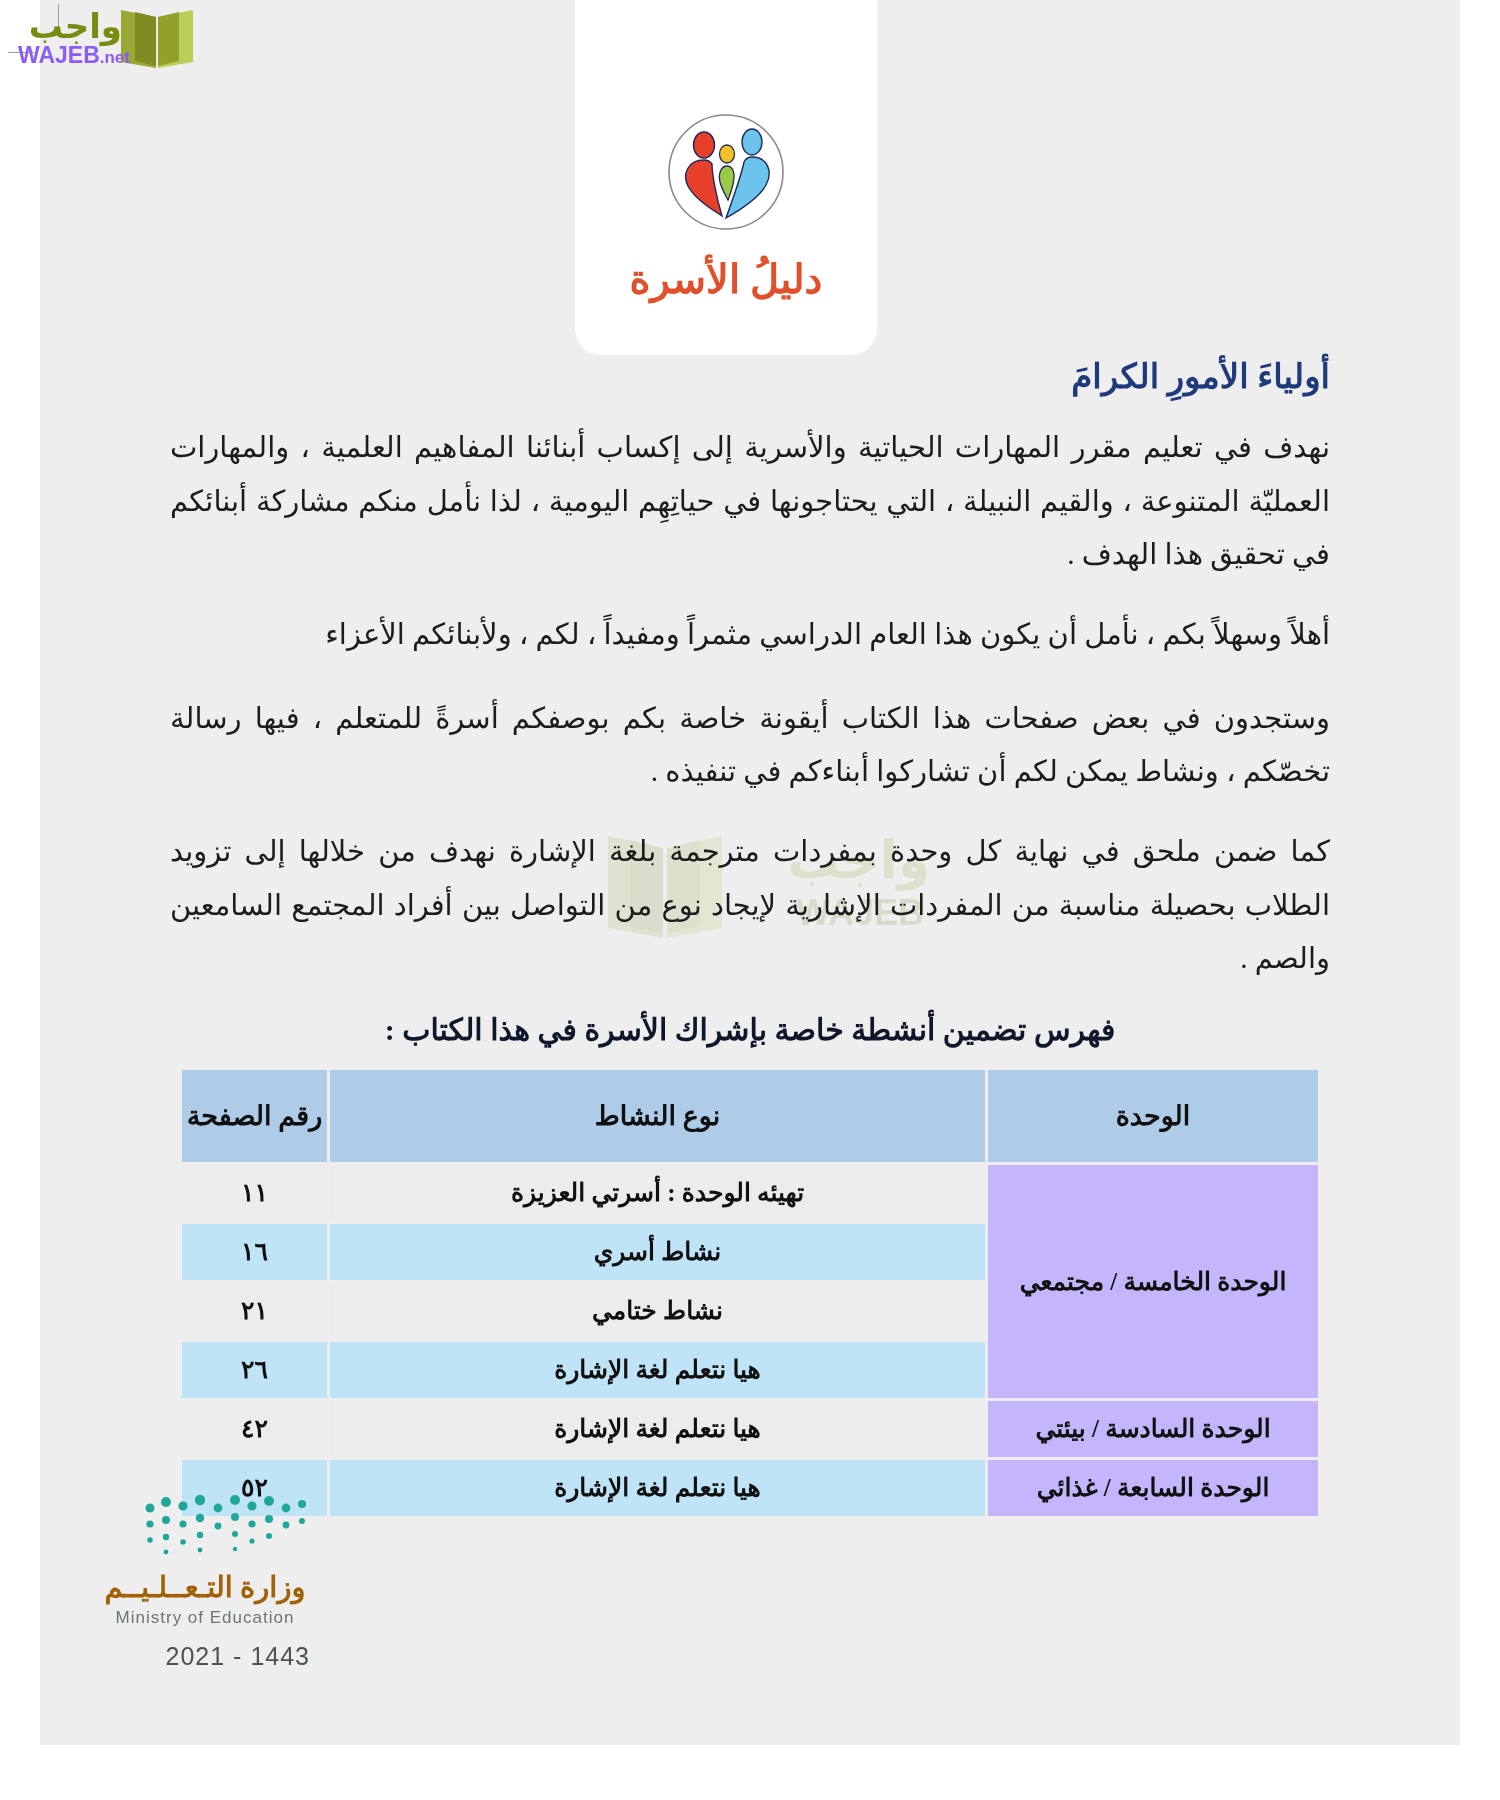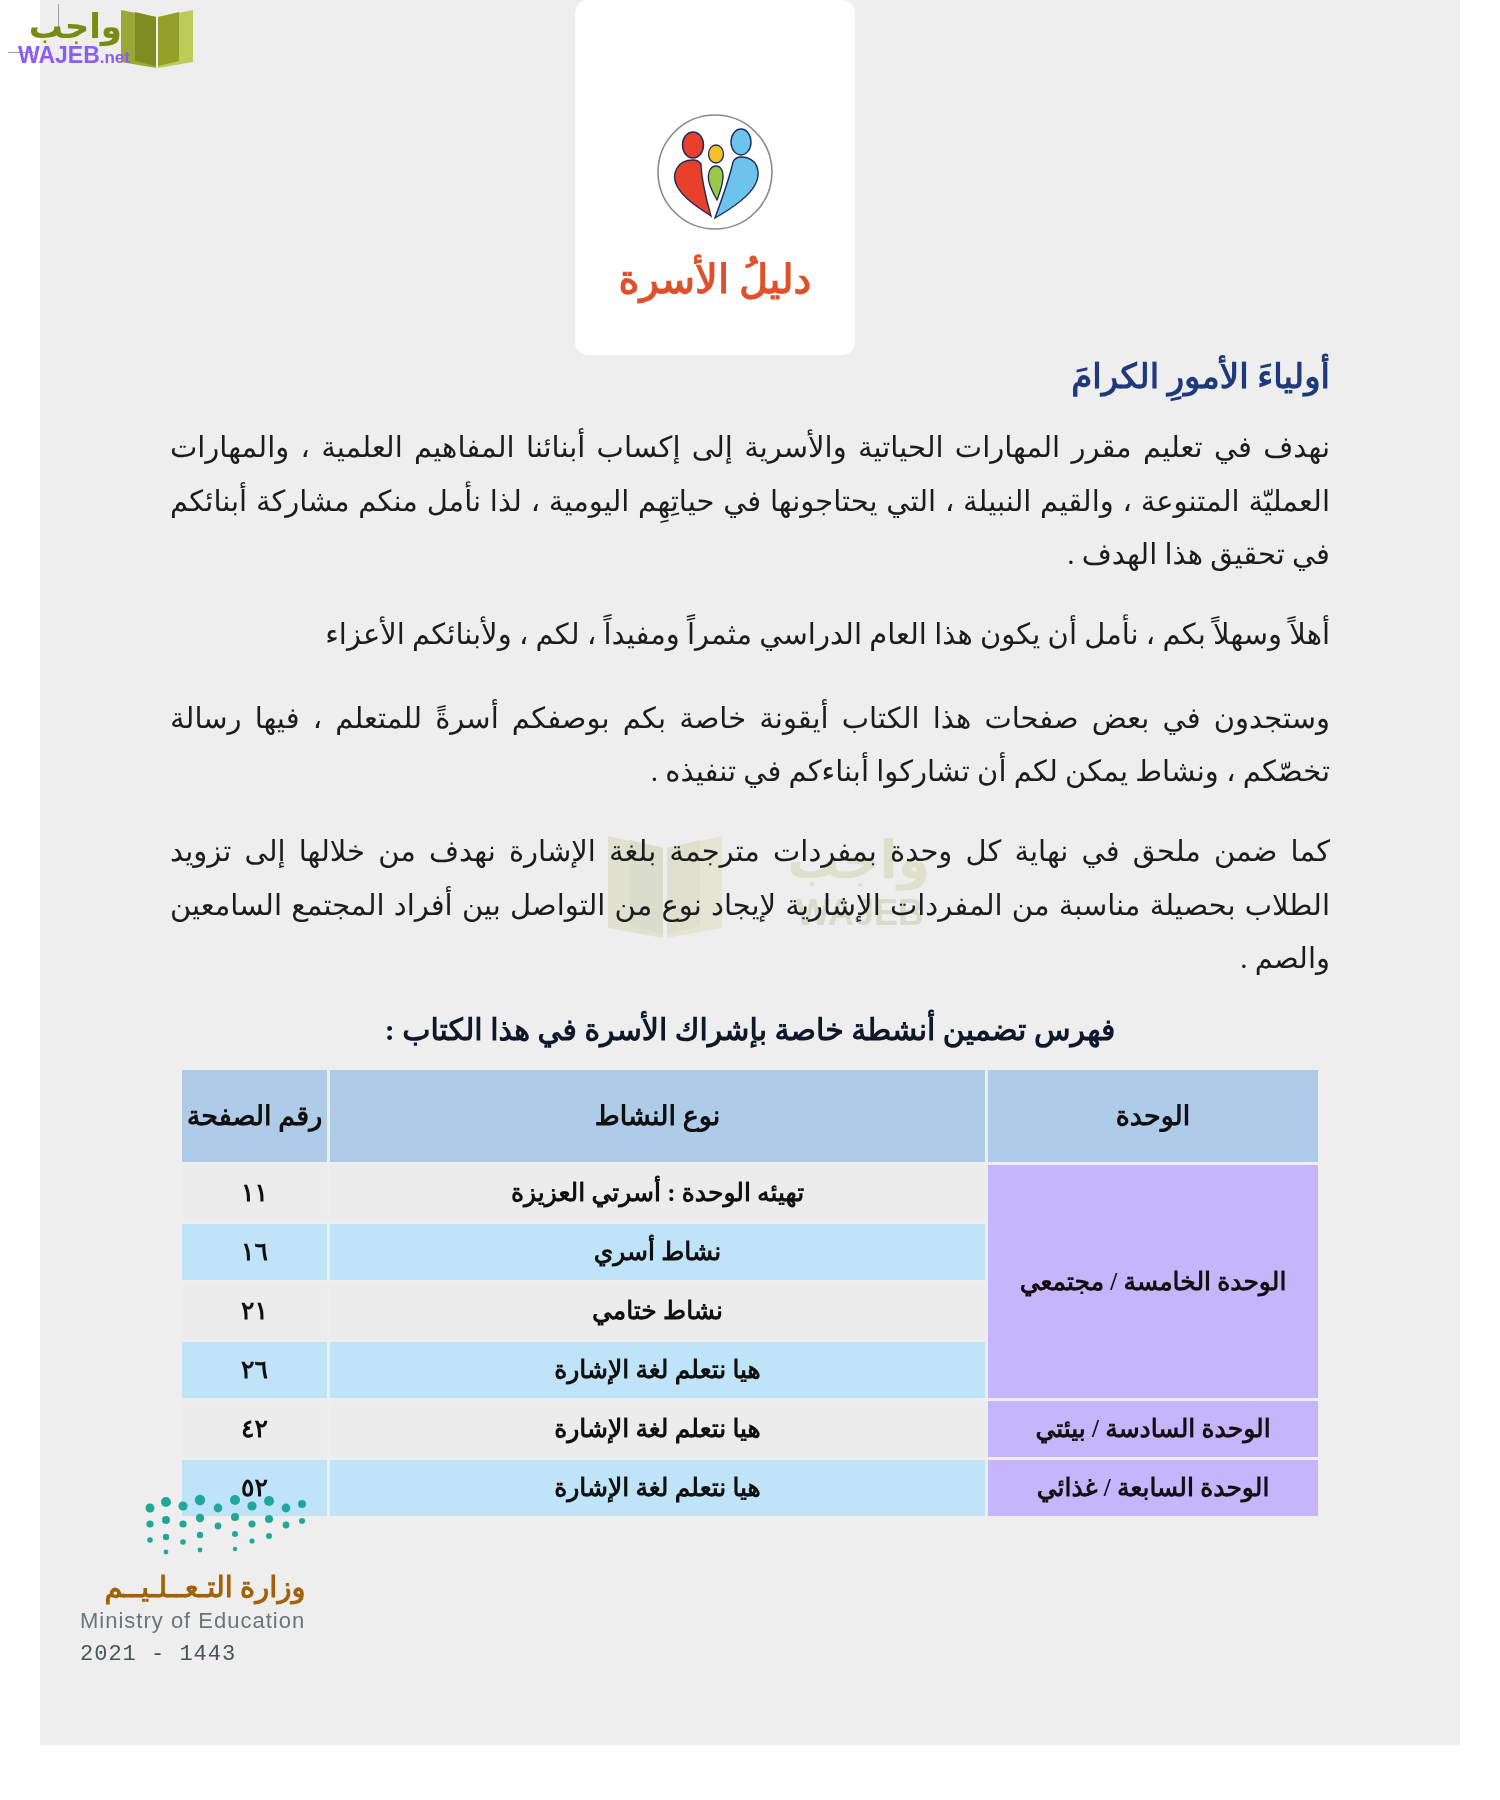--- a/index.html
+++ b/index.html
@@ -142,27 +142,26 @@
     top: 0px;
     width: 130px;
     height: 110px;
   }
 
   
   .title-card {
     position: absolute;
     left: 575px;
     top: 0px;
-    width: 280px;
+    width: 302px;
     height: 355px;
     background: #ffffff;
     border-bottom-left-radius: 26px;
     border-bottom-right-radius: 26px;
     z-index: 5;
-    border-radius: 13px;
   }
   .family-logo {
     position: absolute;
     left: 50%;
     transform: translateX(-50%);
     top: 112px;
     width: 120px;
     height: 120px;
   }
   .guide-title {
@@ -283,35 +282,35 @@
     font-weight: bold;
     color: #a16207;
     letter-spacing: 2px;
     white-space: nowrap;
   }
   .moe-english {
     position: absolute;
     left: 10px;
     top: 118px;
     width: 250px;
-    text-align: left;
+    text-align: center;
     font-family: "Liberation Sans", sans-serif;
-    font-size: 22px;
+    font-size: 17px;
     color: #6b7578;
     letter-spacing: 1px;
     white-space: nowrap;
   }
   .moe-year {
     position: absolute;
     left: 10px;
     top: 152px;
     width: 230px;
-    text-align: left;
-    font-family: Liberation Mono, monospace;
-    font-size: 22px;
+    text-align: right;
+    font-family: Liberation Sans, sans-serif;
+    font-size: 25px;
     color: #4a5356;
     letter-spacing: 1px;
     direction: ltr;
     white-space: nowrap;
   }
 </style>
 </head>
 <body>
 
 <div id="page">

